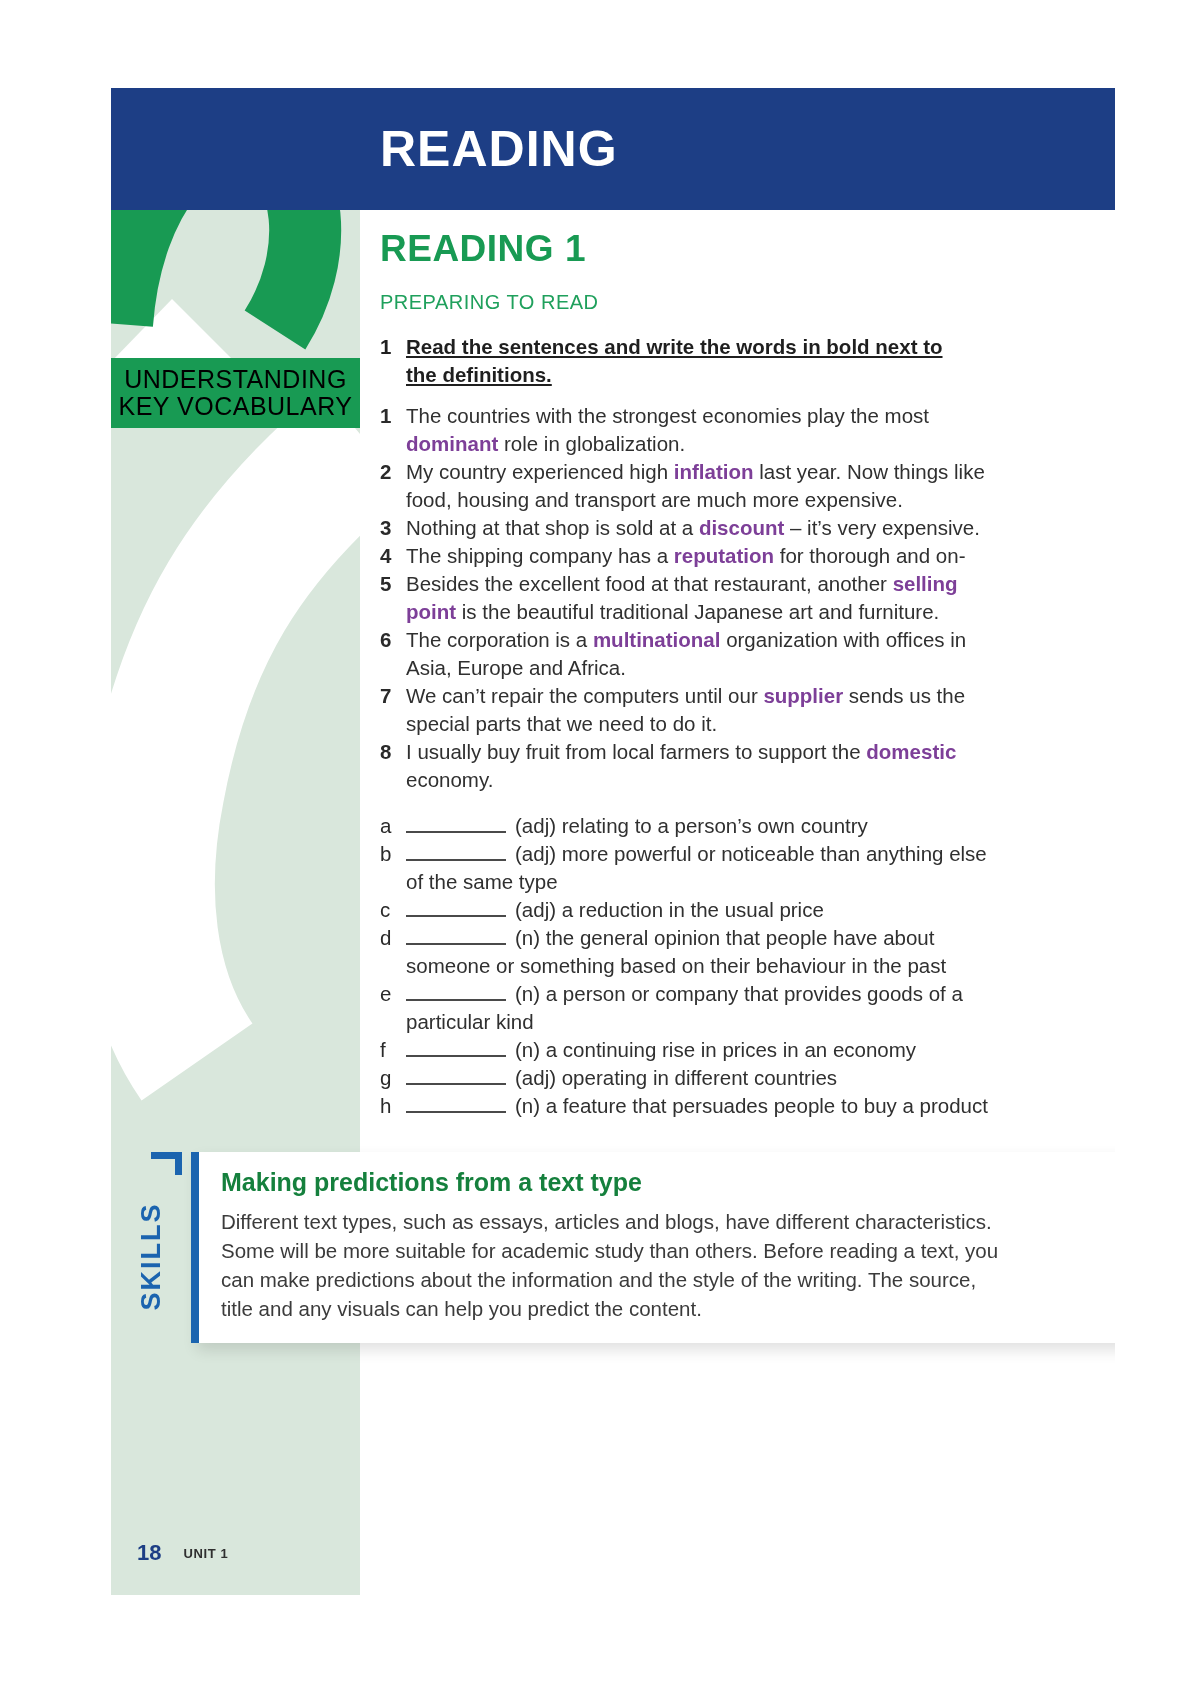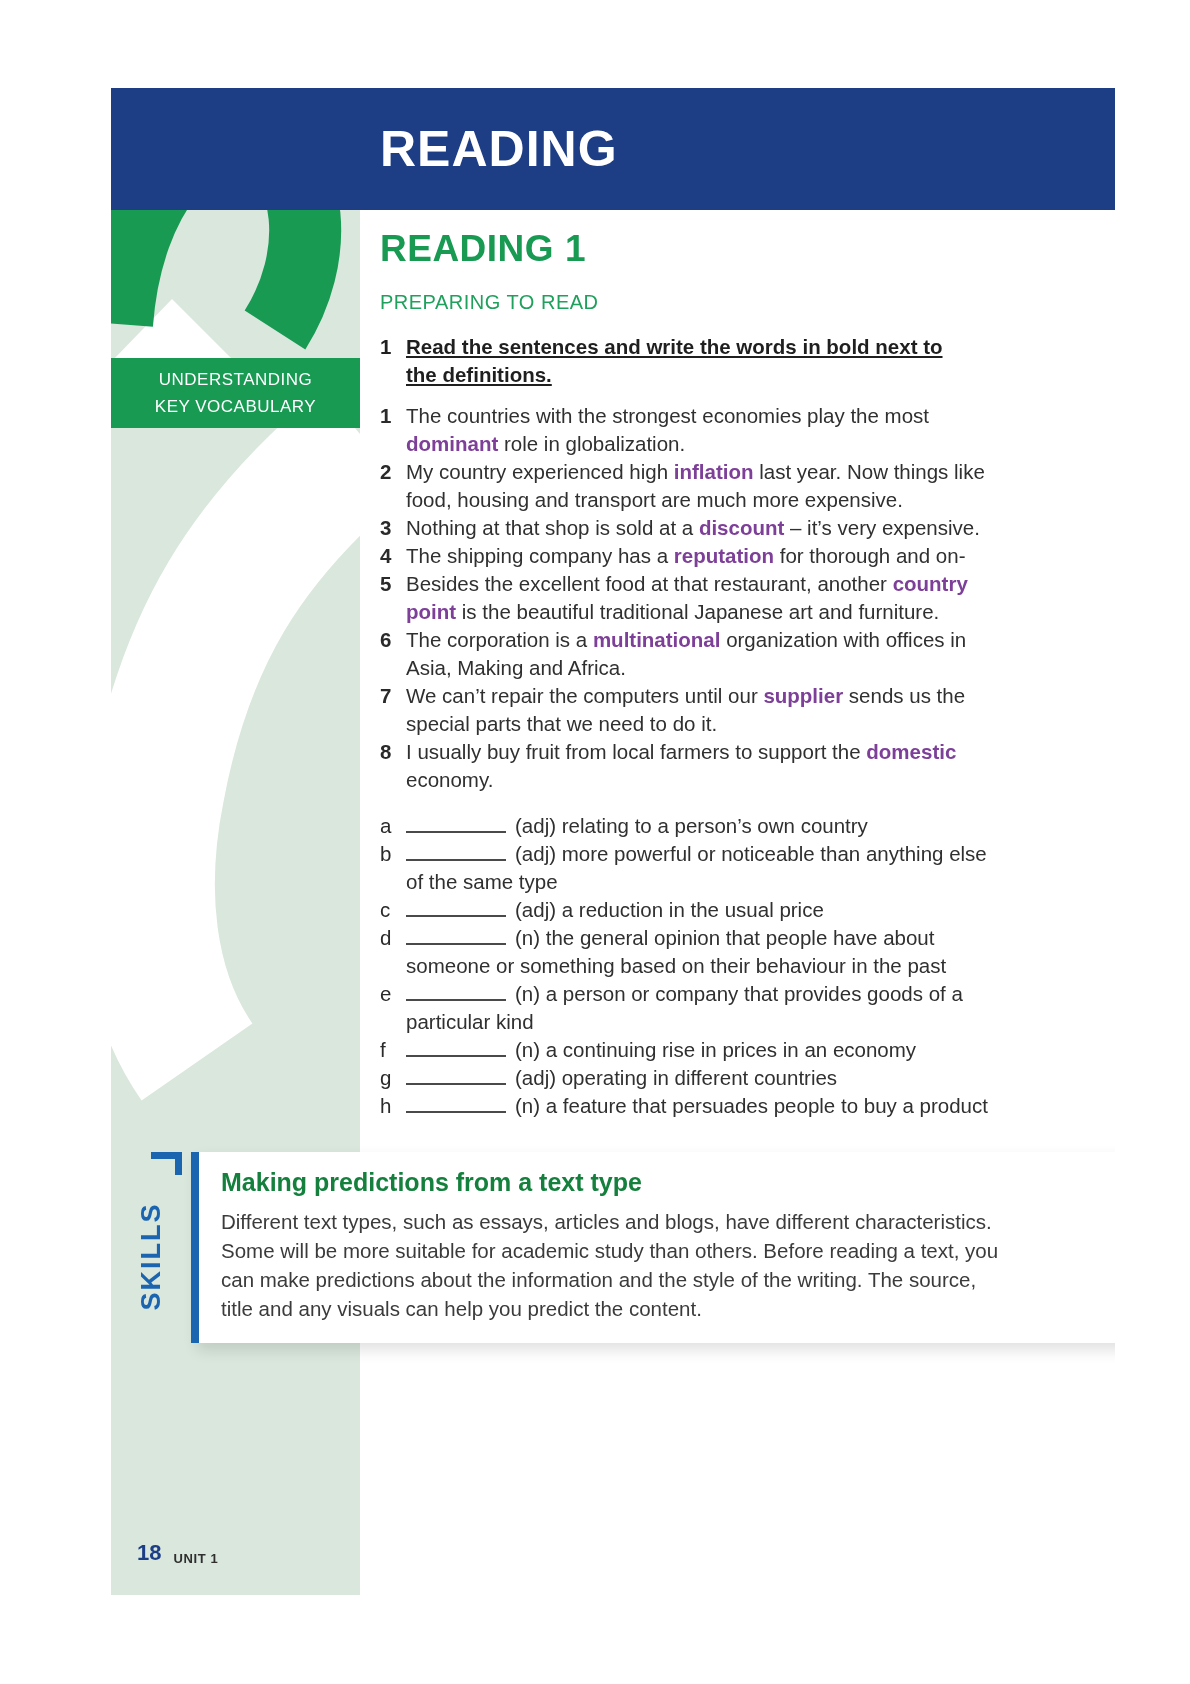--- a/index.html
+++ b/index.html
@@ -15,23 +15,23 @@
   .header-bar { position:absolute; left:36px; top:88px; width:1118px; height:122px; background:#1d3e85; }
   .header-title {
     position:absolute; left:305px; top:88px; height:122px; margin:0;
     display:flex; align-items:center;
     font-size:50px; font-weight:bold; color:#ffffff; letter-spacing:1px;
   }
 
   
   .sidebar-box {
     position:absolute; left:36px; top:358px; width:249px; height:70px;
-    background:#189a53; color:#ffffff;
+    background:#189a53; color:#000000;
     display:flex; flex-direction:column; align-items:center; justify-content:center;
-    font-size:17px; line-height:27px; letter-spacing:0.5px; text-align:center;
+    font-size:25px; line-height:27px; letter-spacing:0.5px; text-align:center;
   }
 
   .section-title {
     position:absolute; left:305px; top:228px; margin:0;
     font-size:37px; font-weight:bold; color:#189a53; letter-spacing:0.5px;
   }
   .subsection-title {
     position:absolute; left:305px; top:291px; margin:0;
     font-size:20px; font-weight:normal; color:#1fa05c; letter-spacing:0.5px;
   }
@@ -73,21 +73,21 @@
   .skills-label span {
     transform:rotate(-90deg); white-space:nowrap;
     font-size:27px; font-weight:bold; color:#1b64af; letter-spacing:2px;
   }
   .skills-bracket {
     position:absolute; left:76px; top:1152px; width:24px; height:16px;
     border-top:7px solid #1b64af; border-right:7px solid #1b64af;
   }
 
   
-  .footer { position:absolute; left:62px; top:1540px; display:flex; align-items:flex-end; }
+  .footer { position:absolute; left:62px; top:1540px; display:flex; align-items:center;gap:10px; }
   .page-number { font-size:22px; font-weight:bold; color:#1d3e85; }
   .unit-label { font-size:13px; font-weight:bold; color:#2f2f2f; letter-spacing:0.6px; margin-left:12px; }
 </style>
 </head>
 <body>
 
 <div class="page">
 
   <svg class="decor" viewBox="36 88 249 1507" aria-hidden="true">
     <rect x="36" y="210" width="249" height="1385" fill="#d9e7dc"></rect>
@@ -124,25 +124,25 @@
         <div class="sent-row">
           <span class="sent-num">3</span>
           <div class="sent-text"><span>Nothing at that shop is sold at a </span><span class="vocab">discount</span><span> – it’s very expensive.</span></div>
         </div>
         <div class="sent-row">
           <span class="sent-num">4</span>
           <div class="sent-text"><span>The shipping company has a </span><span class="vocab">reputation</span><span> for thorough and on-</span><br></div>
         </div>
         <div class="sent-row">
           <span class="sent-num">5</span>
-          <div class="sent-text"><span>Besides the excellent food at that restaurant, another </span><span class="vocab">country</span><br><span class="vocab">point</span><span> is the beautiful traditional Japanese art and furniture.</span></div>
+          <div class="sent-text"><span>Besides the excellent food at that restaurant, another </span><span class="vocab">selling</span><br><span class="vocab">point</span><span> is the beautiful traditional Japanese art and furniture.</span></div>
         </div>
         <div class="sent-row">
           <span class="sent-num">6</span>
-          <div class="sent-text"><span>The corporation is a </span><span class="vocab">multinational</span><span> organization with offices in</span><br><span>Asia, Making and Africa.</span></div>
+          <div class="sent-text"><span>The corporation is a </span><span class="vocab">multinational</span><span> organization with offices in</span><br><span>Asia, Europe and Africa.</span></div>
         </div>
         <div class="sent-row">
           <span class="sent-num">7</span>
           <div class="sent-text"><span>We can’t repair the computers until our </span><span class="vocab">supplier</span><span> sends us the</span><br><span>special parts that we need to do it.</span></div>
         </div>
         <div class="sent-row">
           <span class="sent-num">8</span>
           <div class="sent-text"><span>I usually buy fruit from local farmers to support the </span><span class="vocab">domestic</span><br><span>economy.</span></div>
         </div>
       </div>

